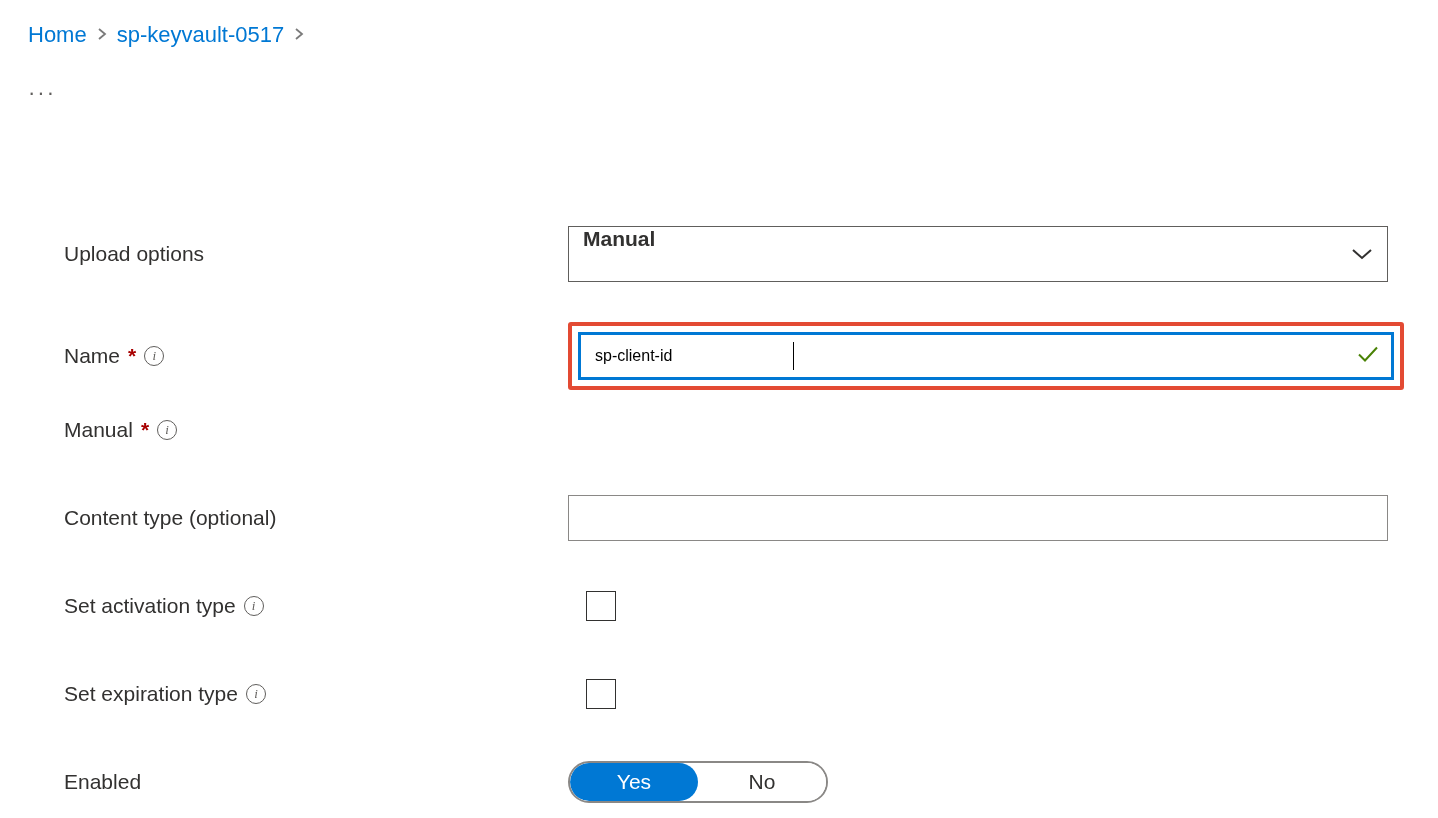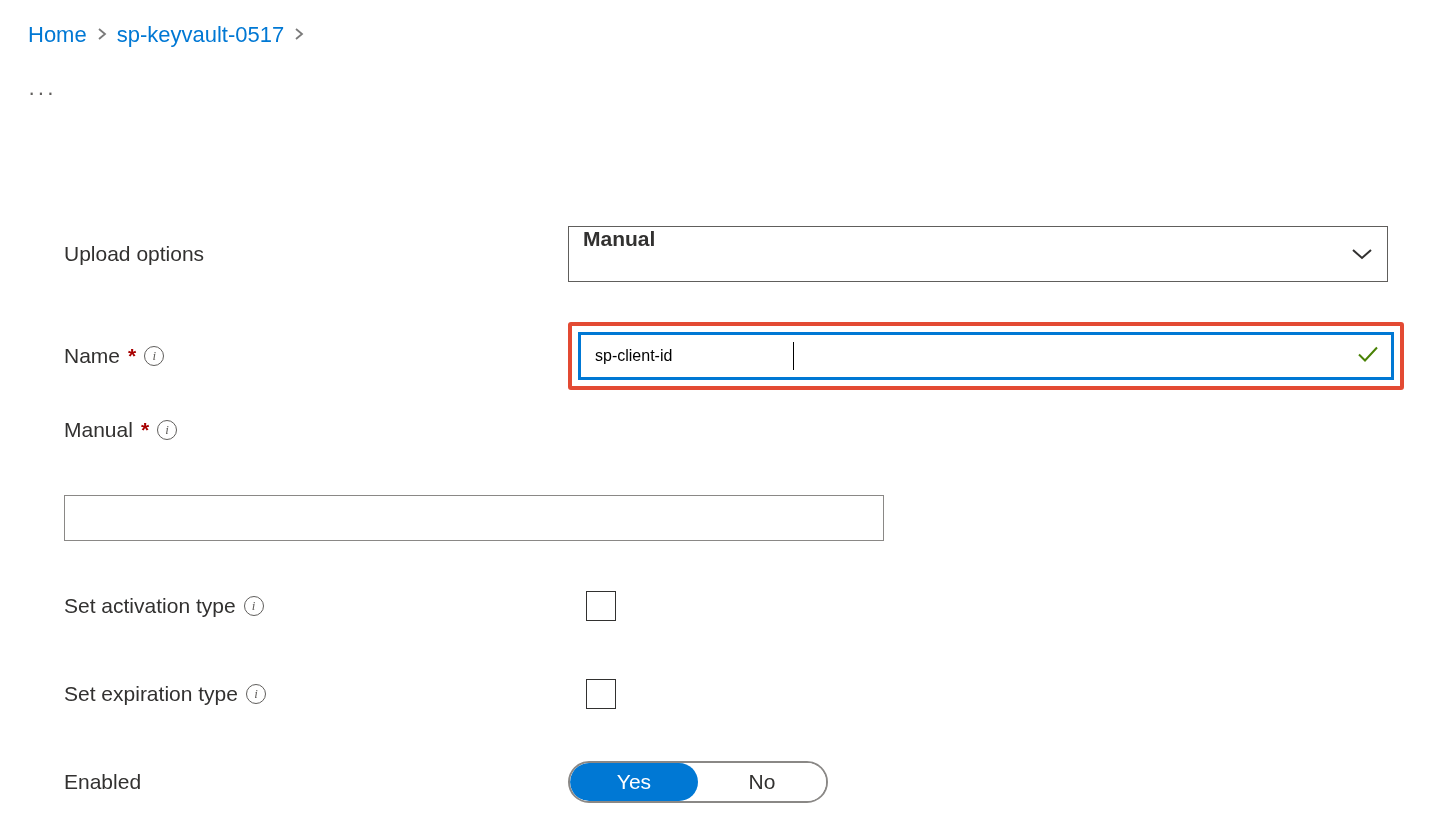--- a/index.html
+++ b/index.html
@@ -243,20 +243,23 @@
 
   <div class="form-row highlighted" style="margin-bottom:40px;">
     <div class="label-col">
       <span>Manual</span>
       <span class="required">*</span>
       <span class="info-icon">i</span>
     </div>
   </div>
 
   <div class="form-row">
+    <div class="label-col">
+      <span>Content type (optional)</span>
+    </div>
     <div class="control-col">
       <input class="input-text" style="height: 46px;" value="">
     </div>
   </div>
 
   <div class="form-row">
     <div class="label-col">
       <span>Set activation type</span>
       <span class="info-icon">i</span>
     </div>

